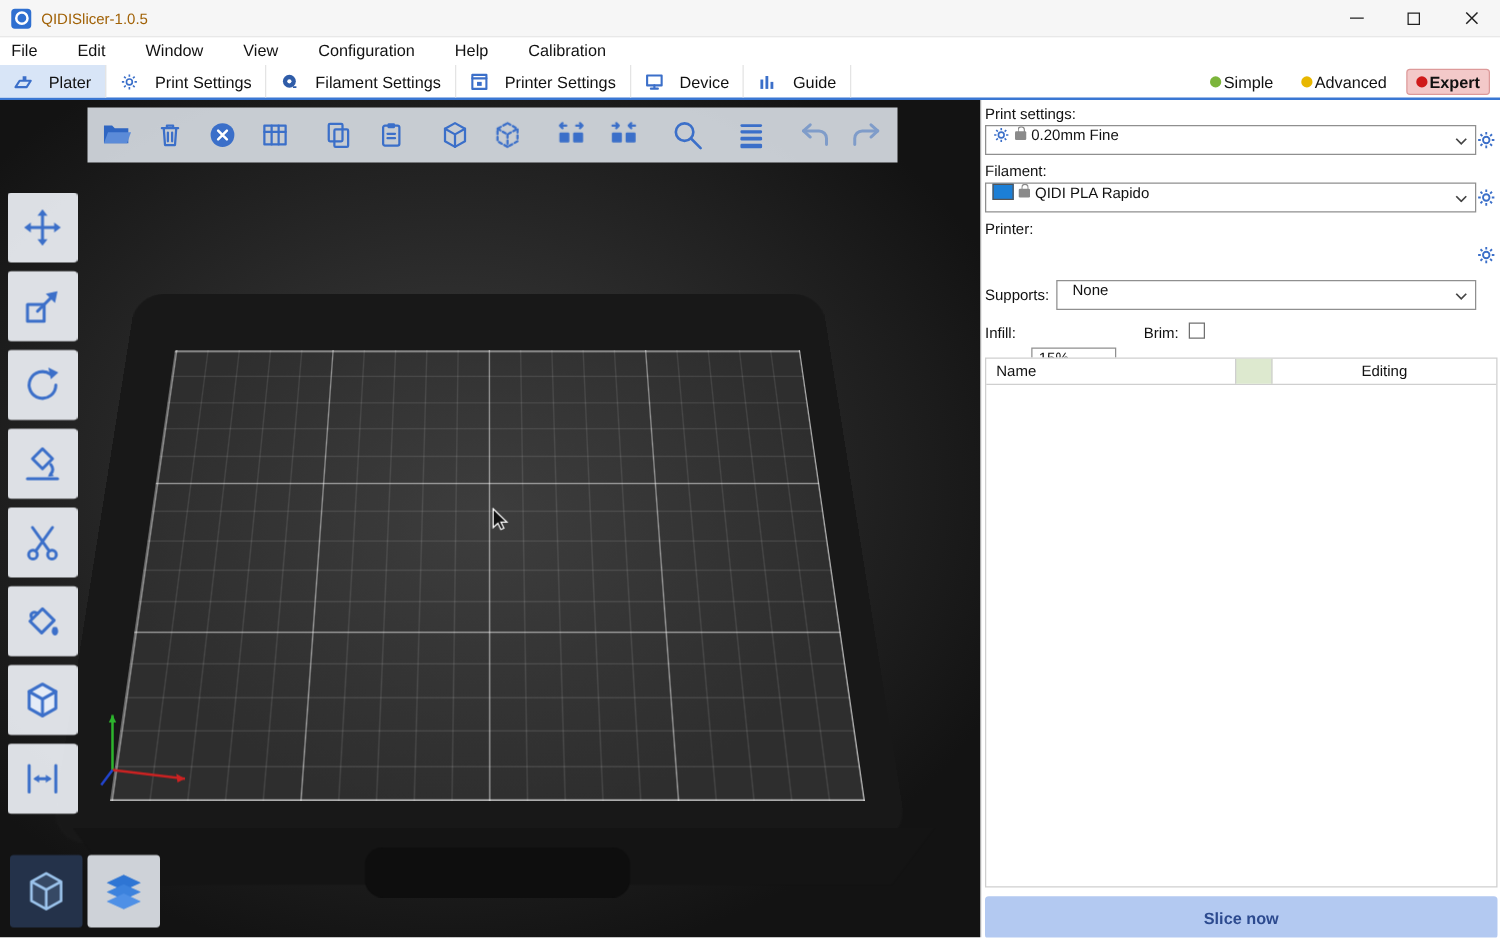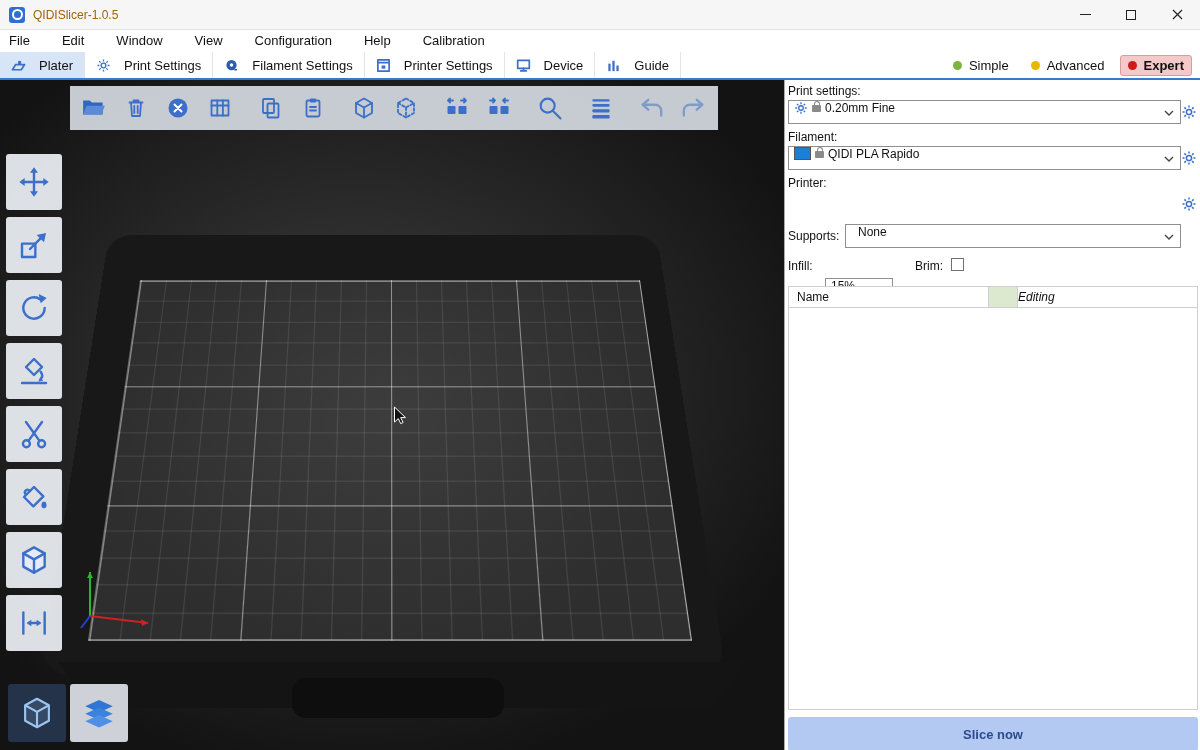--- a/index.html
+++ b/index.html
@@ -27,21 +27,21 @@
   .menu-item{padding:0 16px;line-height:22px;}
   .menu-item:first-child{padding-left:9px}
 
   
   .tabbar{position:absolute;left:0;top:52px;width:1200px;height:28px;background:#fff;
           border-bottom:2px solid #3a77d3;box-sizing:border-box;display:flex;align-items:stretch;font-size:13px;}
   .tab{display:flex;align-items:center;gap:13px;padding:0 11px;border-right:1px solid #e4e4e4;}
   .tab.active{background:#d8e5f7;}
   .tab .tlabel{white-space:nowrap}
   .modes{margin-left:auto;display:flex;align-items:center;gap:8px;padding-right:8px;}
-  .mode{display:flex;align-items:center;gap:7px;padding:2px 7px;border-radius:3px;}
+  .mode{display:flex;align-items:center;gap:2px;padding:2px 7px;border-radius:3px;}
   .mode .dot{width:9px;height:9px;border-radius:50%;}
   .dot-simple{background:#7cb53b}
   .dot-advanced{background:#e8b700}
   .dot-expert{background:#cf1a1a}
   .mode-active{background:#f3c9c9;border:1px solid #dd9a9a;font-weight:bold;}
 
   
   .viewport{position:absolute;left:0;top:80px;width:784px;height:670px;overflow:hidden;
             background:radial-gradient(ellipse 62% 58% at 46% 46%,#3f3f3f 0%,#2b2b2b 45%,#131313 100%);}
 
@@ -92,21 +92,21 @@
   .lock::before{content:"";position:absolute;left:1.5px;top:-4px;width:6px;height:5px;
         border:1.5px solid #8a8a8a;border-bottom:none;border-radius:3px 3px 0 0;box-sizing:border-box;}
   .swatch{width:17px;height:13px;background:#1c7fd6;border:1px solid #555;box-sizing:border-box;flex:0 0 auto;}
   .gearbtn{position:absolute;left:396px;width:16px;height:16px;}
   .checkbox{position:absolute;width:13px;height:13px;border:1px solid #707070;background:#fff;box-sizing:border-box;}
 
   .obj-table{position:absolute;left:3px;top:206px;width:410px;height:424px;border:1px solid #cfcfcf;box-sizing:border-box;background:#fff;}
   .obj-header{display:flex;height:20px;border-bottom:1px solid #cfcfcf;align-items:center;}
   .col-name{width:199px;padding-left:8px;box-sizing:border-box;}
   .col-mini{width:30px;height:100%;background:#dde9cf;border-left:1px solid #cfcfcf;border-right:1px solid #cfcfcf;box-sizing:border-box;}
-  .col-edit{flex:1;font-style:italic;}
+  .col-edit{flex:1;text-align:center;}
 
   .slice-btn{position:absolute;left:3px;top:637px;width:410px;height:34px;background:#b3c9f1;
              border-radius:3px;display:flex;align-items:center;justify-content:center;
              font-size:13px;font-weight:bold;color:#2c4a8f;}
 </style>
 </head>
 <body>
 
 <div class="titlebar">
   <div class="app-icon">

